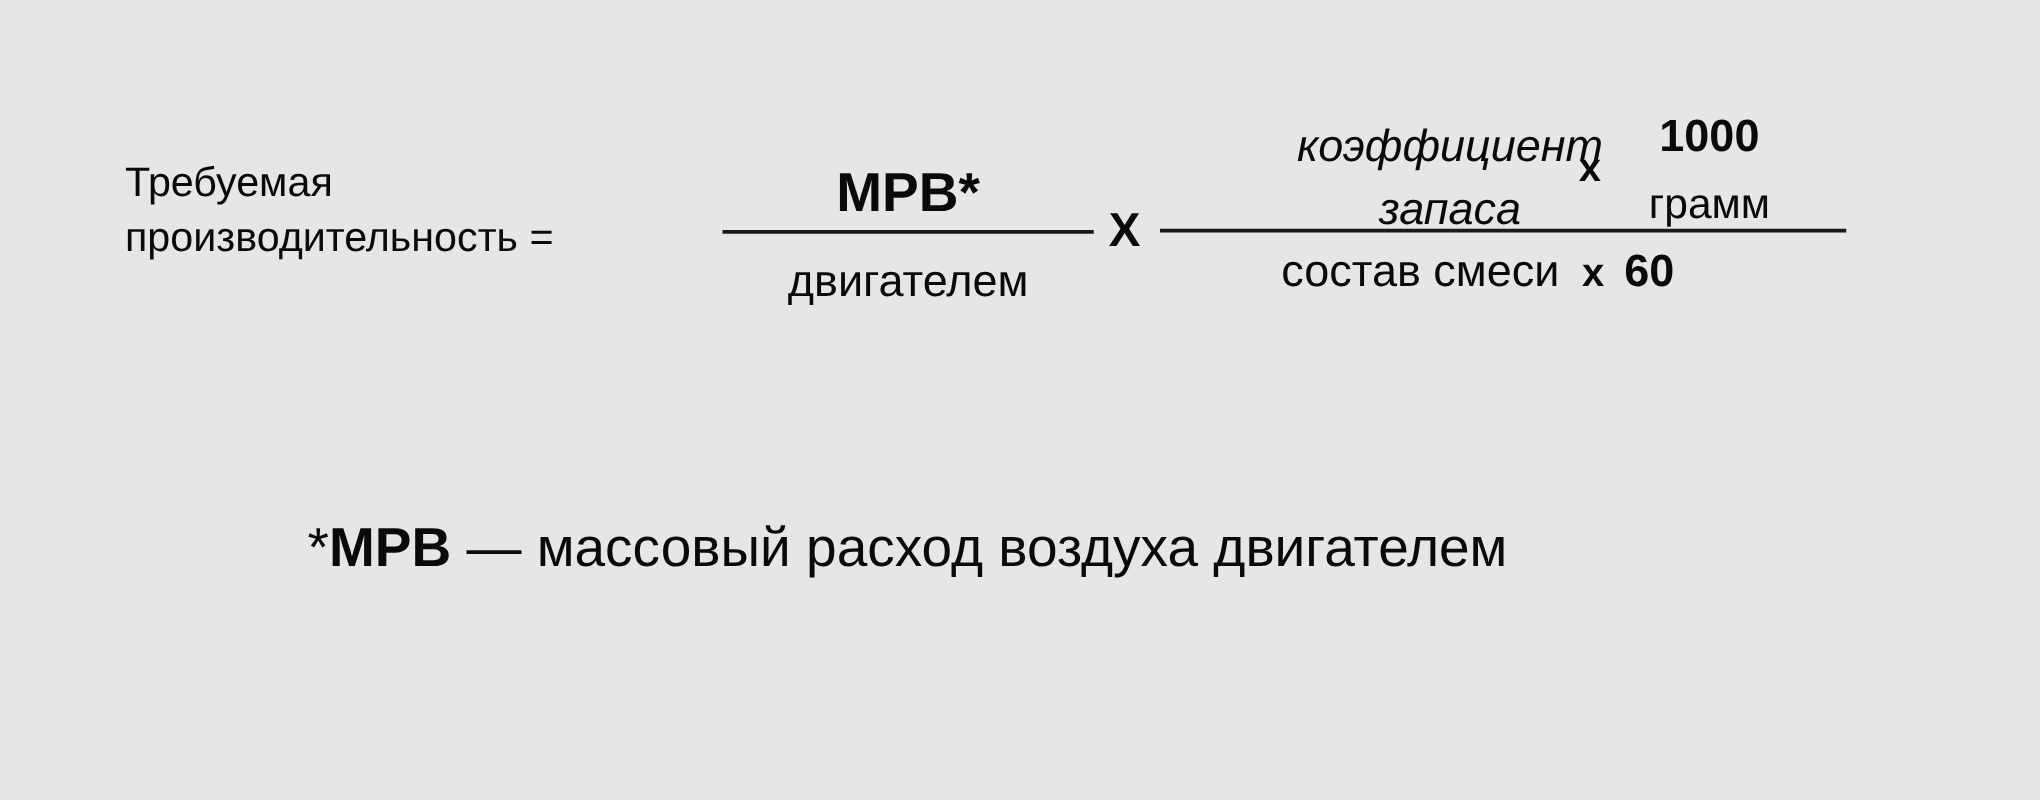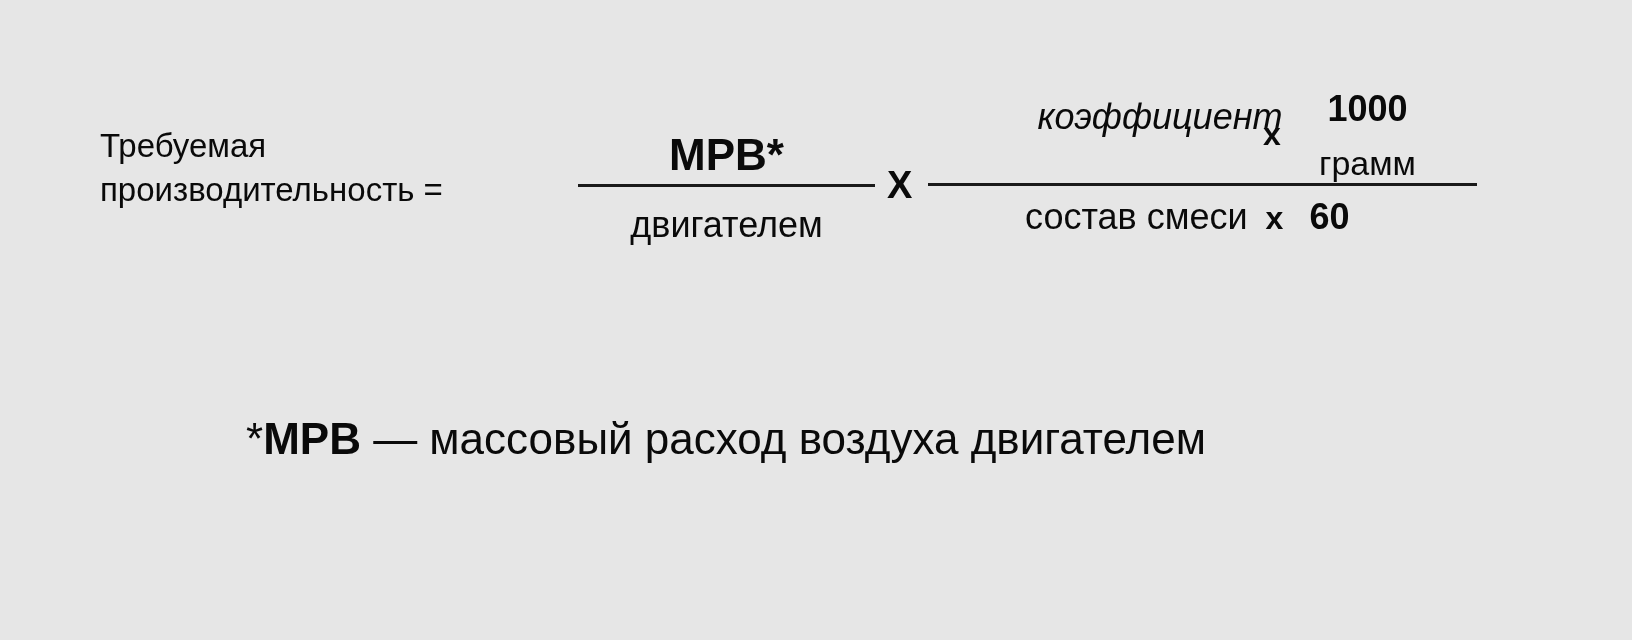--- a/index.html
+++ b/index.html
@@ -35,28 +35,29 @@
 <div class="abs bold c" style="left:578px; width:297px; top:130px; font-size:44px;">МРВ*</div>
 <div class="frac-line" style="left:578px; width:297px; top:184px;"></div>
 <div class="abs c t36" style="left:578px; width:297px; top:200px; line-height:50px;">
   <div>двигателем</div>
 </div>
 
 <div class="abs bold" style="left:887px; top:164px; font-size:38px;">X</div>
 
 <div class="abs c t36" style="left:1020px; width:280px; top:92px; line-height:50px;font-style:italic;">
   <div>коэффициент</div>
+  <div>запаса</div>
 </div>
 <div class="abs bold" style="left:1263px; top:116px; font-size:32px;">x</div>
 <div class="abs bold c" style="left:1305px; width:125px; top:88px; font-size:36px;">1000</div>
 <div class="abs c t34" style="left:1300px; width:135px; top:144px;">грамм</div>
 
 <div class="frac-line" style="left:928px; width:549px; top:183px;"></div>
 
 <div class="abs t36" style="left:1025px; top:196px;">
   <span>состав смеси</span>
   <span class="bold" style="font-size:32px; margin-left:8px;">x</span>
-  <span class="bold" style="margin-left:16px;">60</span>
+  <span class="bold" style="margin-left:6px;">60</span>
 </div>
 
 <div class="abs footnote">
   <span>*</span><span class="bold">МРВ</span><span> — массовый расход воздуха двигателем</span>
 </div>
 
 </body></html>

